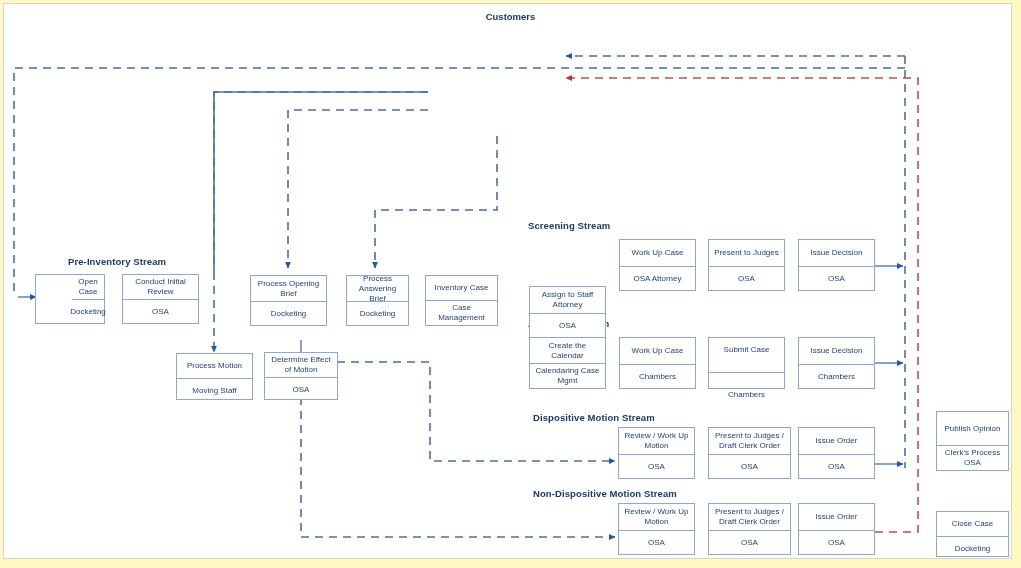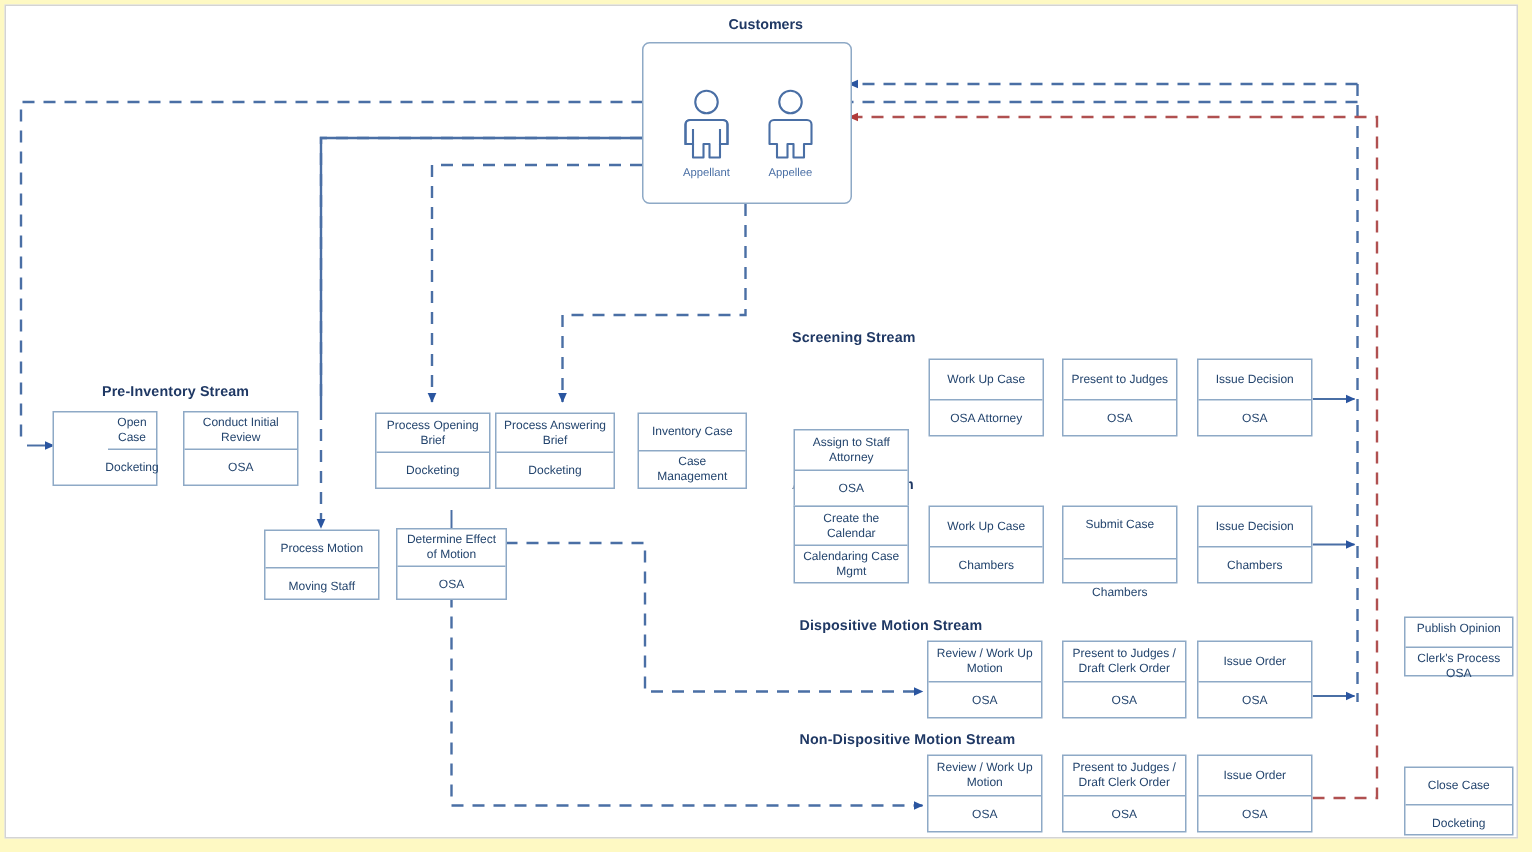--- a/index.html
+++ b/index.html
@@ -123,37 +123,20 @@
       <path d="M905,56 L905,468"></path>
     </g>
 
     <g stroke="#b05050" stroke-width="1.6" fill="none" stroke-dasharray="8,6">
       <path d="M875,532 L918,532 L918,78 L566,78" marker-end="url(#ahR)"></path>
     </g>
   </svg>
 
   <div id="customers-title">Customers</div>
 
-  <div id="customers-box">
-    <div class="person" style="left:17px;">
-      <svg width="40" height="48" viewBox="0 0 40 48">
-        <circle cx="20" cy="9" r="7.5" fill="none" stroke="#4a6fa5" stroke-width="1.4"></circle>
-        <path d="M9,21 h22 a3,3 0 0 1 3,3 v13 h-5 v-10 M9,21 a-3,3 0 0 0 -3,3 v13 h5 v-10" fill="none" stroke="#4a6fa5" stroke-width="1.4"></path>
-        <path d="M6,24 a3,3 0 0 1 3,-3 h22 a3,3 0 0 1 3,3 v13 h-5 v9 h-7 v-9 h-4 v9 h-7 v-9 h-5 z" fill="none" stroke="#4a6fa5" stroke-width="1.4" stroke-linejoin="round"></path>
-      </svg>
-      <span class="cap">Appellant</span>
-    </div>
-    <div class="person" style="left:73px;">
-      <svg width="40" height="48" viewBox="0 0 40 48">
-        <circle cx="20" cy="9" r="7.5" fill="none" stroke="#4a6fa5" stroke-width="1.4"></circle>
-        <path d="M6,24 a3,3 0 0 1 3,-3 h22 a3,3 0 0 1 3,3 v13 h-5 v9 h-7 v-9 h-4 v9 h-7 v-9 h-5 z" fill="none" stroke="#4a6fa5" stroke-width="1.4" stroke-linejoin="round"></path>
-      </svg>
-      <span class="cap">Appellee</span>
-    </div>
-  </div>
 
   <div class="stream-title" style="left:68px;top:256px;">Pre-Inventory Stream</div>
   <div class="stream-title" style="left:528px;top:220px;">Screening Stream</div>
   <div class="stream-title" style="left:528px;top:318px;">Argument Stream</div>
   <div class="stream-title" style="left:533px;top:412px;">Dispositive Motion Stream</div>
   <div class="stream-title" style="left:533px;top:488px;">Non-Dispositive Motion Stream</div>
 
   <div class="node h2" style="left:35px;top:274px;width:70px;height:50px;padding-left:36px;">
     <div class="top">Open Case</div>
     <div class="div"></div>
@@ -165,21 +148,21 @@
     <div class="div"></div>
     <div class="bot">OSA</div>
   </div>
 
   <div class="node h2" style="left:250px;top:275px;width:77px;height:51px;">
     <div class="top">Process Opening Brief</div>
     <div class="div"></div>
     <div class="bot">Docketing</div>
   </div>
 
-  <div class="node h2" style="left:330px;top:275px;width:80px;height:51px;">
+  <div class="node h2" style="left:346px;top:275px;width:63px;height:51px;">
     <div class="top">Process Answering Brief</div>
     <div class="div"></div>
     <div class="bot">Docketing</div>
   </div>
 
   <div class="node h2" style="left:425px;top:275px;width:73px;height:51px;">
     <div class="top">Inventory Case</div>
     <div class="div"></div>
     <div class="bot">Case Management</div>
   </div>
@@ -263,21 +246,21 @@
     <div class="top">Present to Judges / Draft Clerk Order</div>
     <div class="div"></div>
     <div class="bot">OSA</div>
   </div>
   <div class="node h2" style="left:798px;top:503px;width:77px;height:52px;">
     <div class="top">Issue Order</div>
     <div class="div"></div>
     <div class="bot">OSA</div>
   </div>
 
-  <div class="node h2" style="left:936px;top:411px;width:73px;height:40px;justify-content:center;">
+  <div class="node h2" style="left:936px;top:411px;width:73px;height:60px;">
     <div class="top">Publish Opinion</div>
     <div class="div"></div>
     <div class="bot">Clerk's Process OSA</div>
   </div>
   <div class="node h2" style="left:936px;top:511px;width:73px;height:46px;">
     <div class="top">Close Case</div>
     <div class="div"></div>
     <div class="bot">Docketing</div>
   </div>
 

